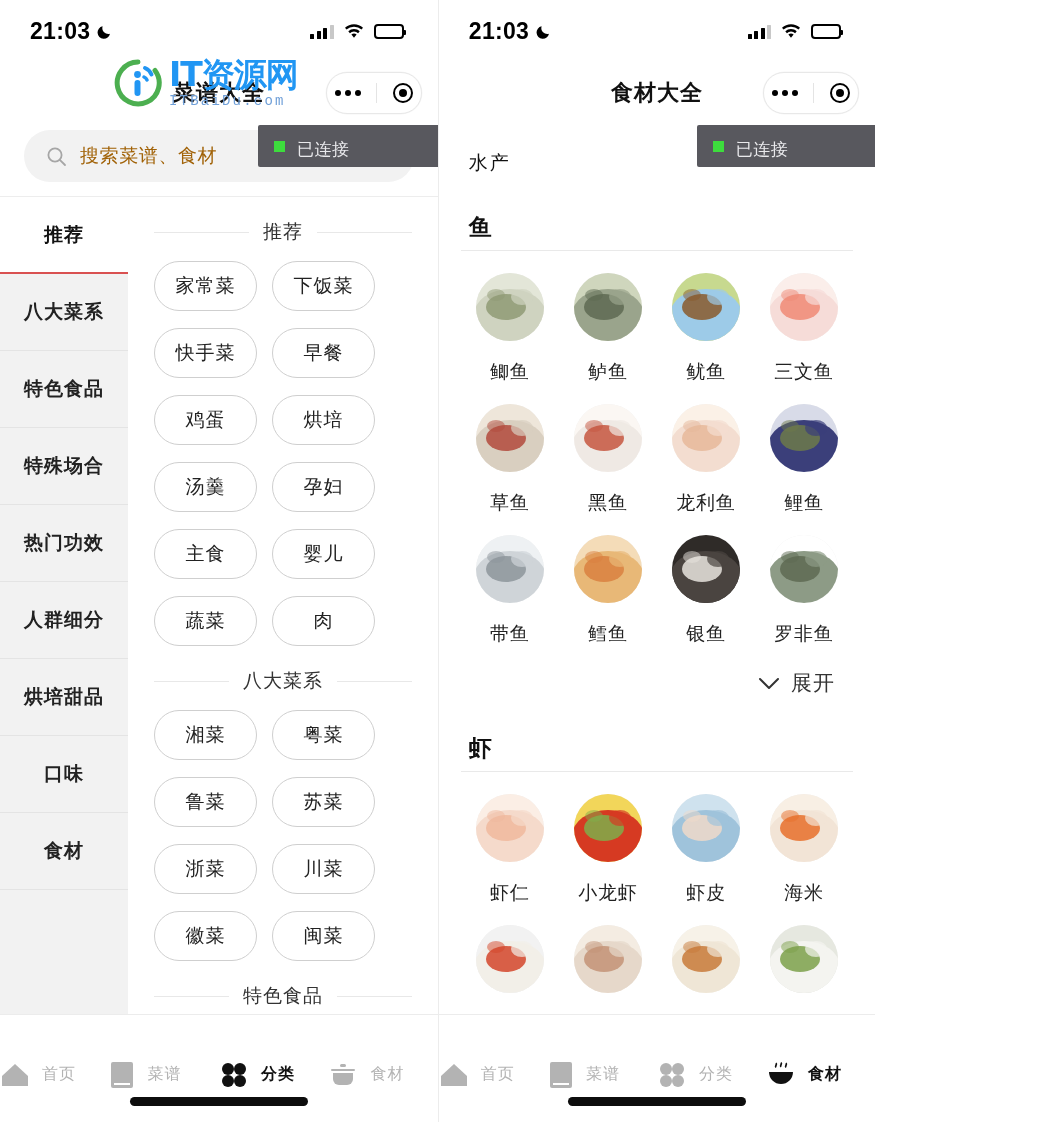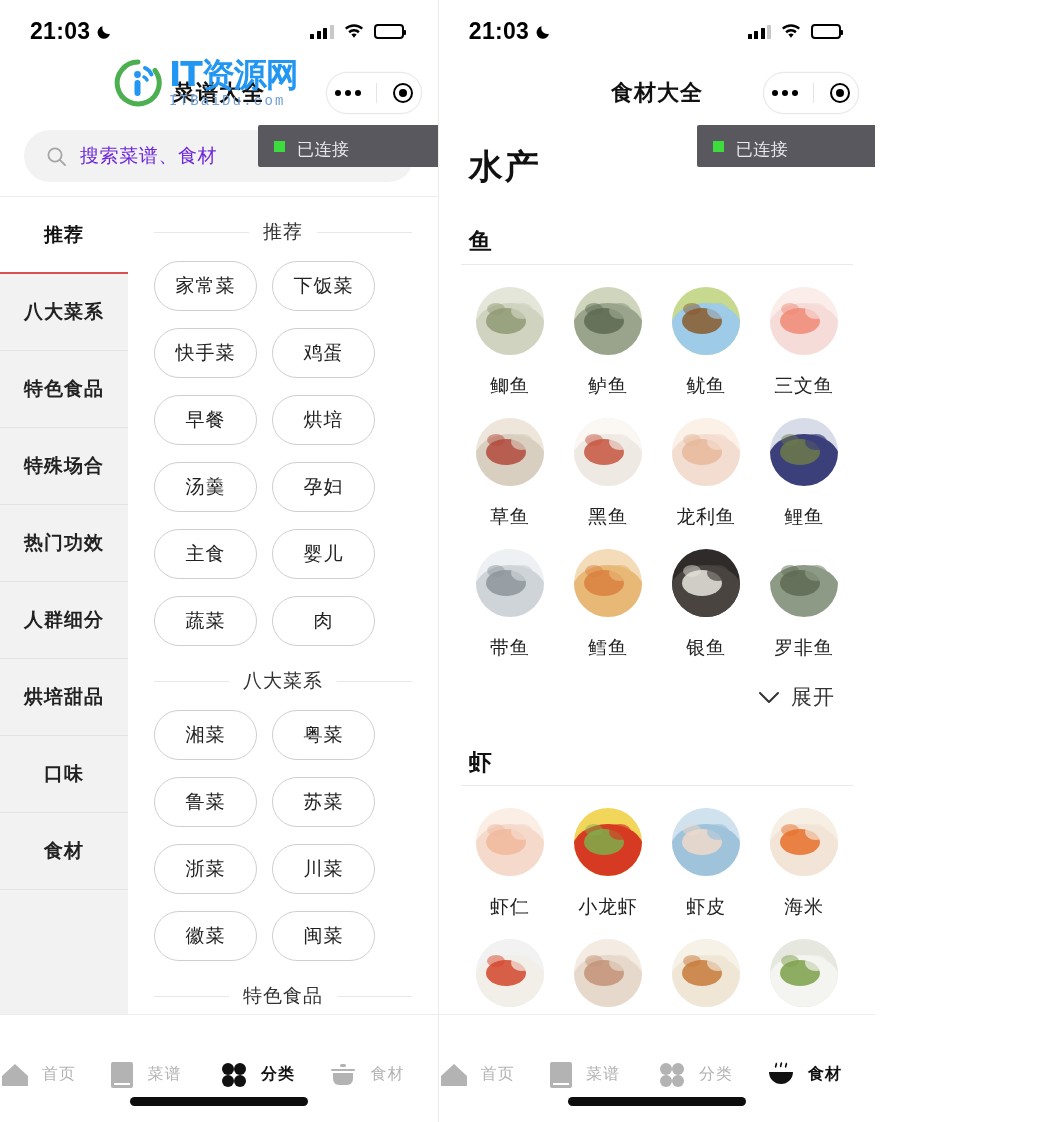--- a/index.html
+++ b/index.html
@@ -102,21 +102,21 @@
     font-size: 16px; color: #fff; letter-spacing: 1px;
   }
 
   
   .searchwrap { padding: 6px 24px 14px 24px; flex: 0 0 auto; }
   .searchbox {
     height: 52px; border-radius: 26px; background: #f2f2f2;
     display: flex; align-items: center; gap: 13px; padding: 0 22px;
   }
   .search-icon { width: 21px; height: 21px; flex: 0 0 21px; }
-  .search-ph { font-size: 19px; color: #6d28d9; letter-spacing: .6px; }
+  .search-ph { font-size: 19px; color: #a16207; letter-spacing: .6px; }
 
   
   .body-left { flex: 1; display: flex; min-height: 0; border-top: 1px solid #ededed; }
   .sidebar {
     width: 128px; flex: 0 0 128px; background: #f2f2f2;
     overflow: hidden;
   }
   .side-item {
     height: 77px; display: flex; align-items: center; justify-content: center;
     font-size: 19px; color: #222; font-weight: 600;
@@ -140,22 +140,22 @@
   .tag-grid { display: flex; flex-wrap: wrap; gap: 17px 15px; }
   .tag-chip {
     width: 103px; height: 50px; border: 1px solid #cfcfcf; border-radius: 25px;
     display: flex; align-items: center; justify-content: center;
     font-size: 19px; color: #222; letter-spacing: 1px; background: #fff;
   }
 
   
   .body-right { flex: 1; overflow: hidden; padding: 0 22px; min-height: 0; }
   .cat-title {
-    font-size: 34px; font-weight: 700; color: #111;
-    margin: 20px 0 0 8px; letter-spacing: 2px;
+    font-size: 19px; font-weight: 400; color: #111;
+    margin: 26px 0 0 8px; letter-spacing: 2px;
   }
   .sub-head { margin: 36px 0 0 8px; display: inline-block; }
   .sub-head-text {
     font-size: 23px; font-weight: 700; color: #111; letter-spacing: 1px;
     display: block; padding-bottom: 7px;
   }
   .sub-underline { height: 4px; width: 28px; background: #e04b4b; border-radius: 2px; }
   .sub-rule { height: 1px; background: #e9e9e9; margin-top: 0; }
   .food-grid {
     display: grid; grid-template-columns: repeat(4, 1fr);
@@ -300,22 +300,22 @@
         </div>
       <div class="tagpanel" id="left-tagpanel">
           <div class="tag-section">
      <div class="tag-section-title">
               <span>推荐</span>
             </div>
      <div class="tag-grid">
        <div class="tag-chip">家常菜</div>
               <div class="tag-chip">下饭菜</div>
               <div class="tag-chip">快手菜</div>
+              <div class="tag-chip">早餐</div>
               <div class="tag-chip">鸡蛋</div>
-              <div class="tag-chip">早餐</div>
               <div class="tag-chip">烘培</div>
               <div class="tag-chip">汤羹</div>
               <div class="tag-chip">孕妇</div>
               <div class="tag-chip">主食</div>
               <div class="tag-chip">婴儿</div>
               <div class="tag-chip">蔬菜</div>
               <div class="tag-chip">肉</div>
      </div>
    </div>
           <div class="tag-section">

